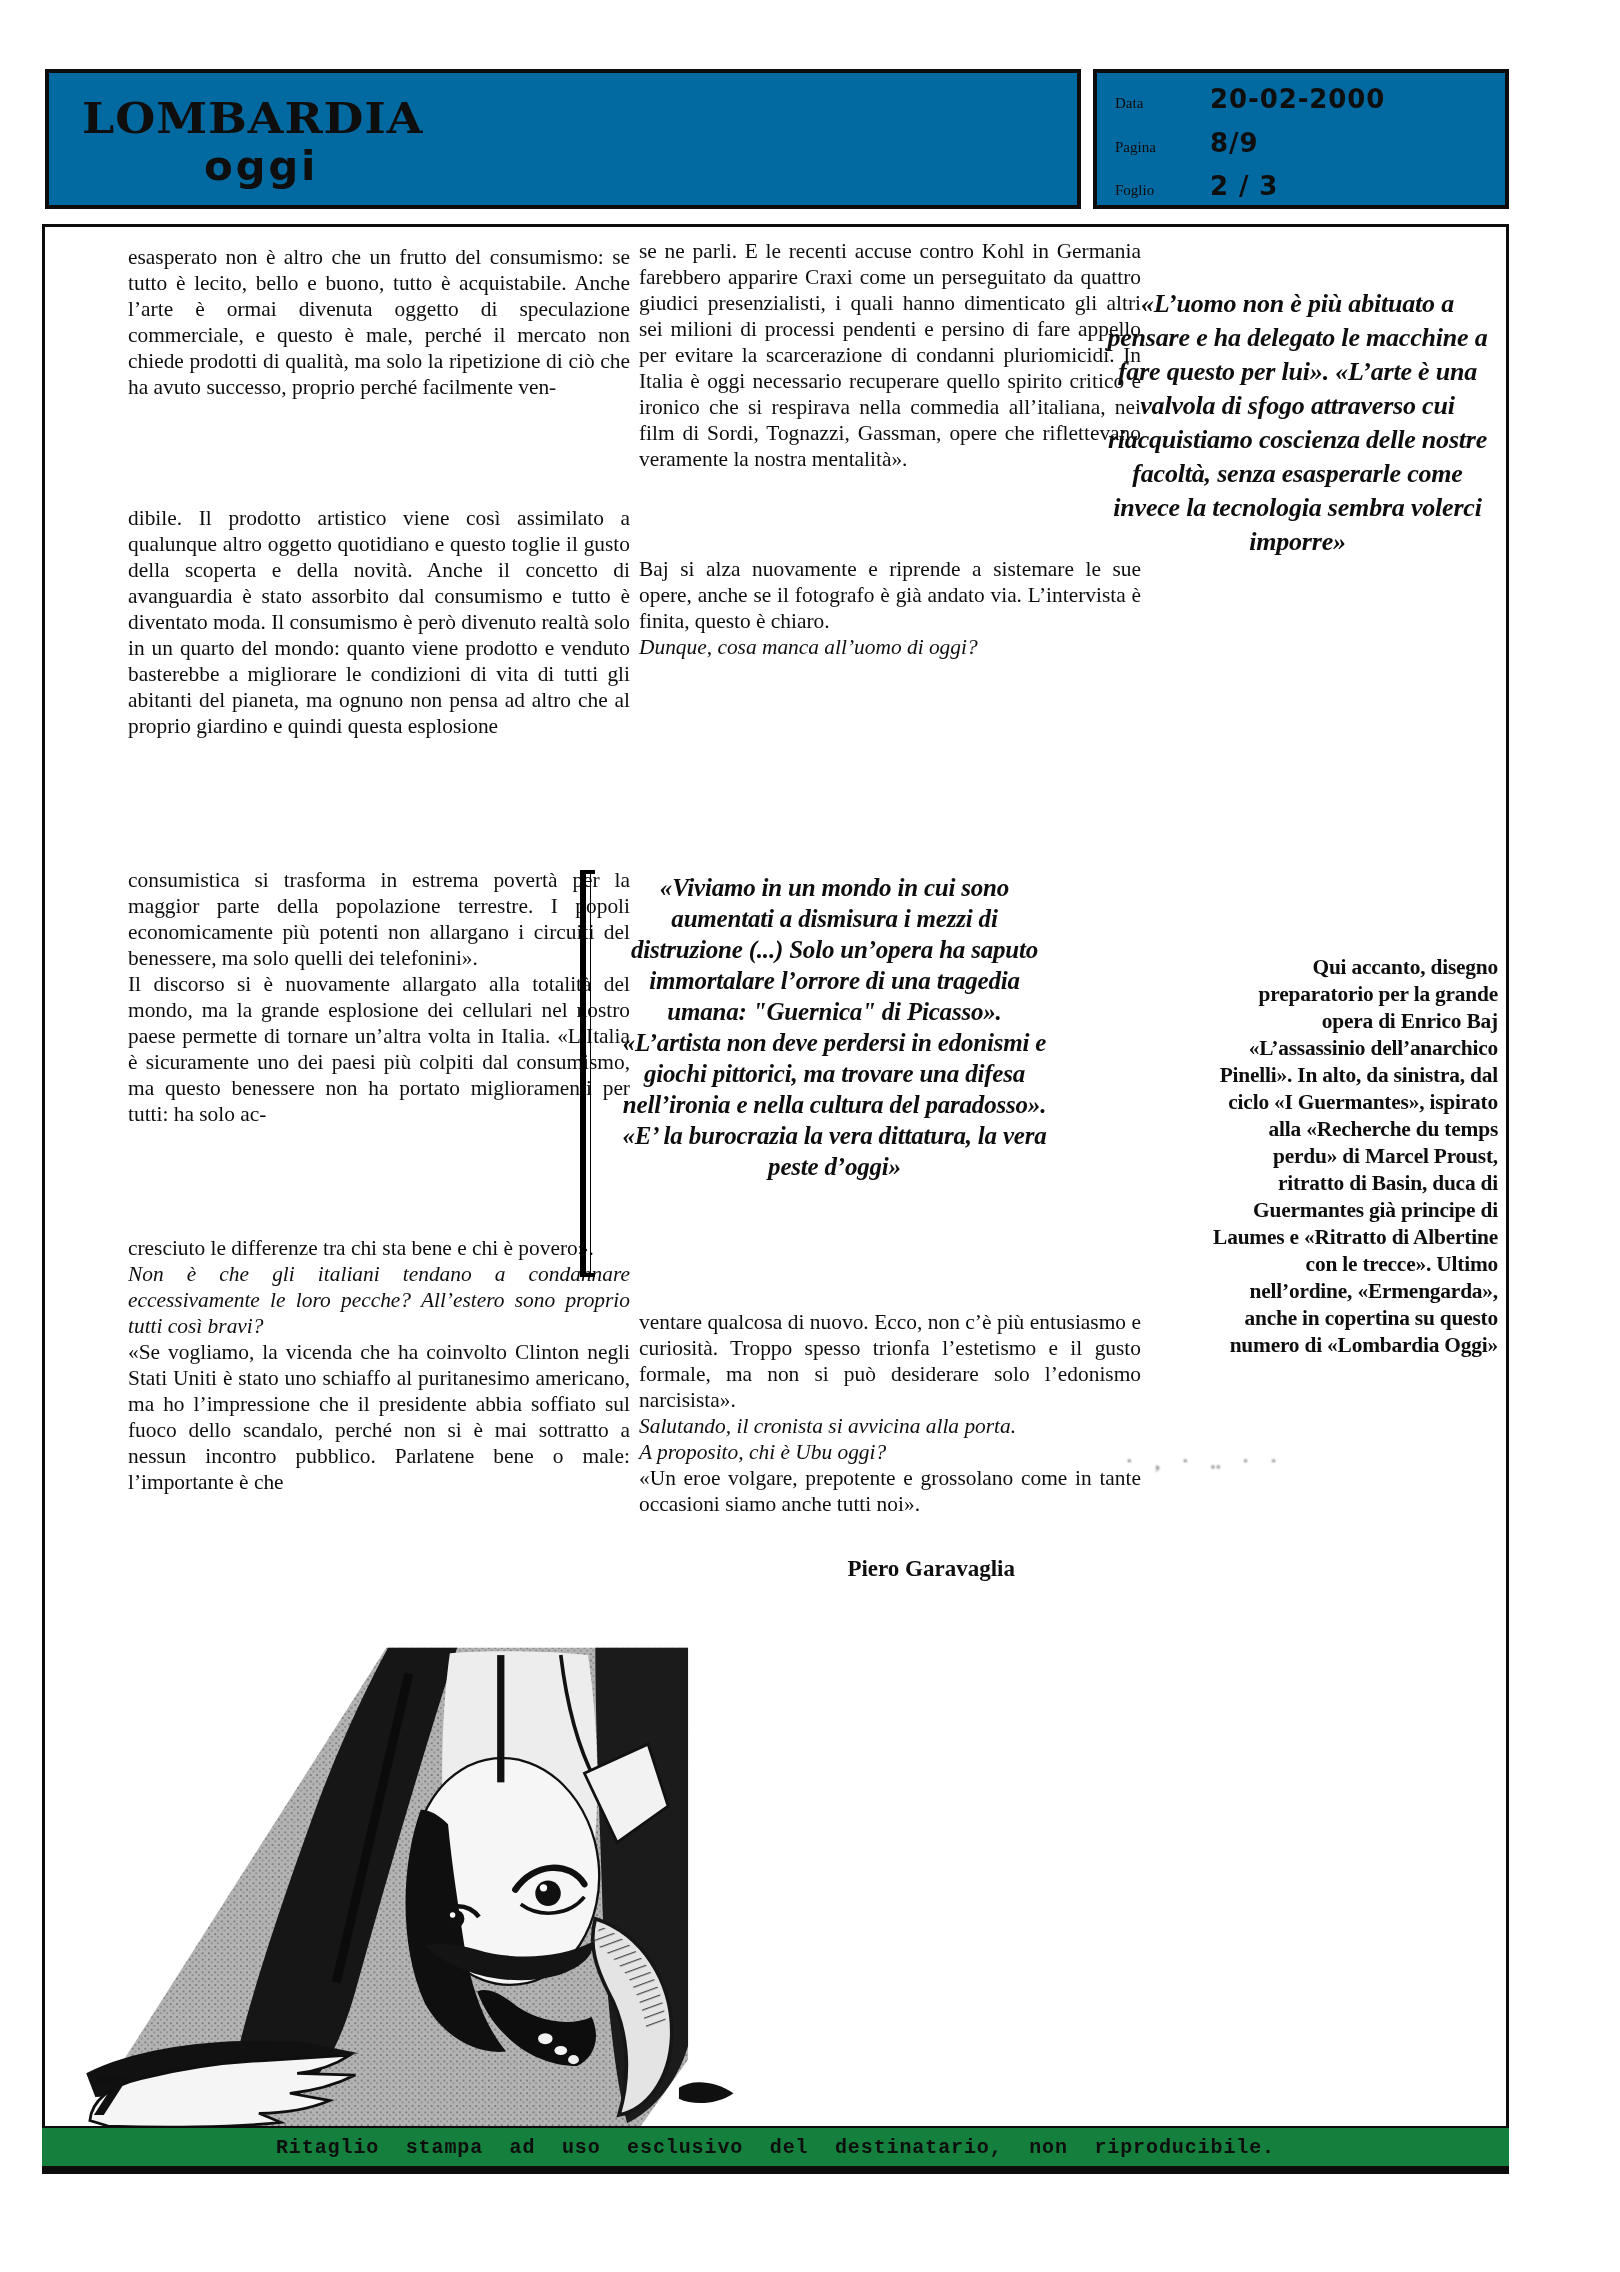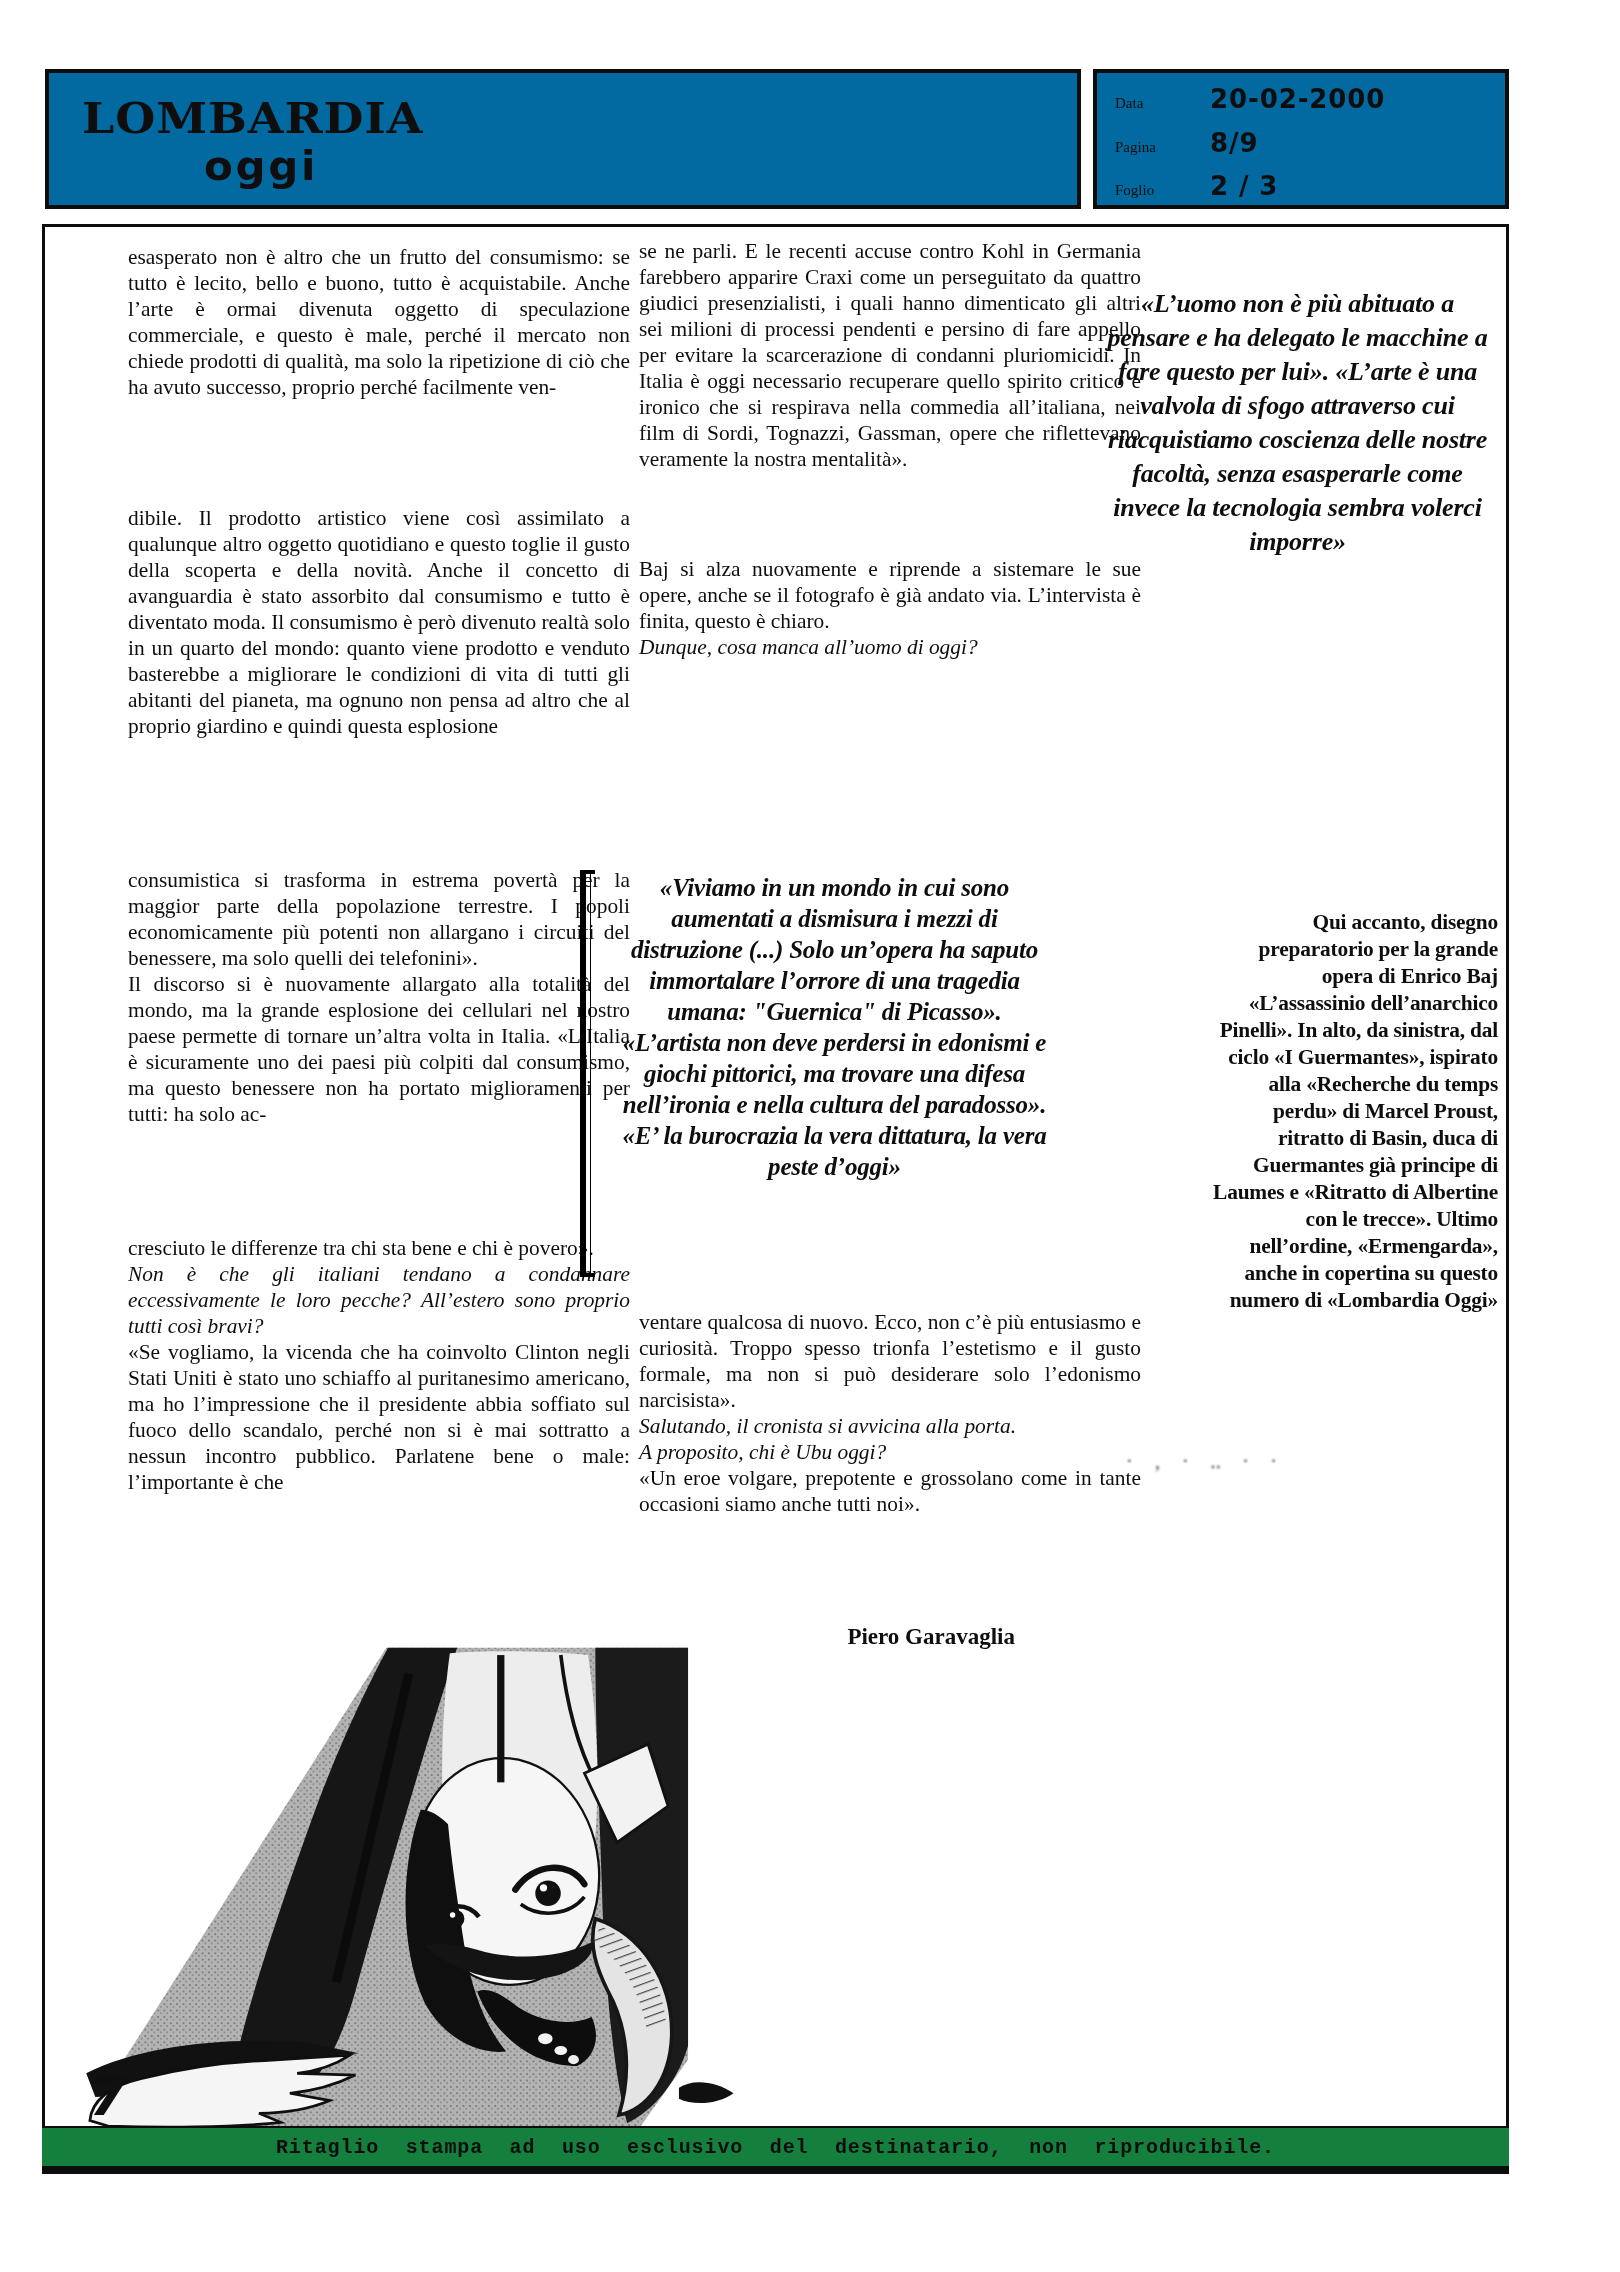--- a/index.html
+++ b/index.html
@@ -37,21 +37,21 @@
   .body-text p { margin:0; }
   .it { font-style:italic; }
   #lb1  { left:84px;  top:244px; }
   #lb2  { left:84px;  top:505px; }
   #lb34 { left:84px;  top:867px; }
   #lb567{ left:84px;  top:1235px; }
   #mb1  { left:595px; top:238px; }
   #mb2  { left:595px; top:556px; }
   #mb3  { left:595px; top:1309px; }
   .byline {
-    position:absolute; left:595px; top:1624px; width:502px;
+    position:absolute; left:595px; top:1556px; width:502px;
     text-align:right; padding-right:82px; box-sizing:border-box;
     font-weight:bold; font-size:23px;
   }
   
   #pullquote { position:absolute; left:580px; top:866px; width:502px; height:416px; }
   .pq-bracket {
     position:absolute; left:0; top:3.6px; width:14.5px; height:407px;
     border-left:6.4px solid #000; border-top:4.5px solid #000; border-bottom:4.5px solid #000;
     box-sizing:border-box;
   }
@@ -61,21 +61,21 @@
     text-align:center; font-weight:bold; font-style:italic;
     font-size:25px; line-height:31px; letter-spacing:-0.2px;
   }
   
   #rquote {
     position:absolute; left:1102px; top:287px; width:391px;
     text-align:center; font-weight:bold; font-style:italic;
     font-size:26px; line-height:34px; letter-spacing:-0.2px;
   }
   #rcaption {
-    position:absolute; left:1209px; top:909px; width:289px;
+    position:absolute; left:1209px; top:954px; width:289px;
     text-align:right; font-weight:bold;
     font-size:21.4px; line-height:27px; letter-spacing:-0.2px;
   }
   #rsmudge {
     position:absolute; left:1126px; top:1447px; width:300px;
     color:#444; font-size:20px; letter-spacing:8.2px; filter:blur(1.1px);
   }
   
   #footer-box {
     position:absolute; left:42px; top:2126px; width:1467px; height:48px;

